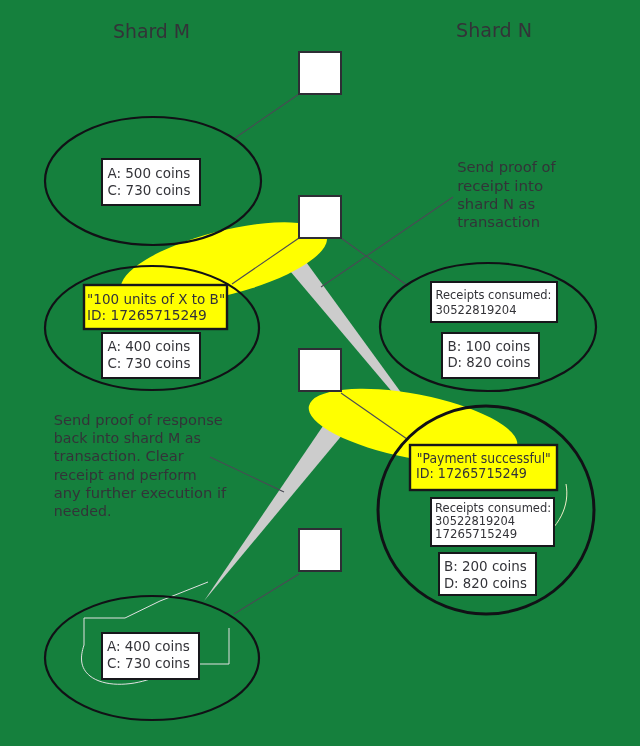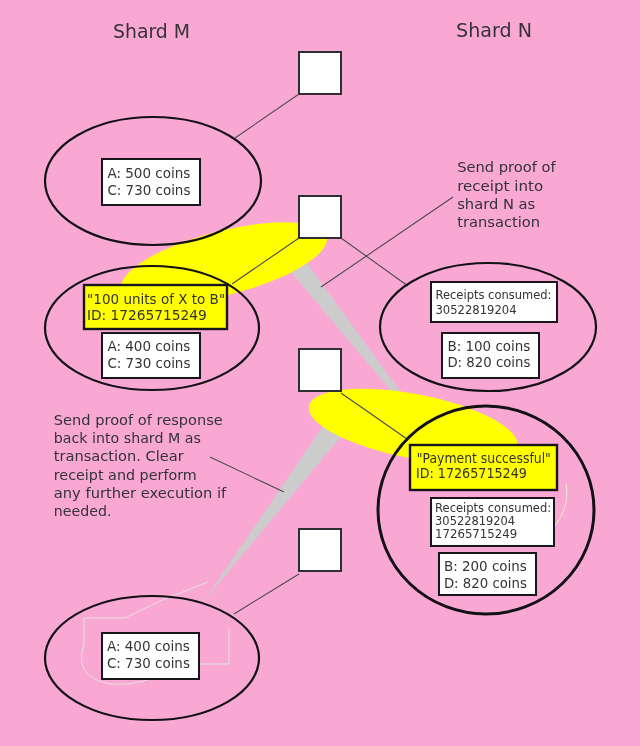--- a/index.html
+++ b/index.html
@@ -1,19 +1,19 @@
 <!DOCTYPE html>
 <html><head>
 <meta charset="utf-8">
 <title>Cross-shard transaction diagram</title>
 <style>
   html,body{margin:0;padding:0;background:#ffffff;}
   body{width:640px;height:746px;overflow:hidden;
        font-family:"DejaVu Sans",sans-serif;}
-  #canvas{position:relative;width:640px;height:746px;background:#f9a8d4;}
+  #canvas{position:relative;width:640px;height:746px;background:#15803d;}
   svg{position:absolute;left:0;top:0;display:block;}
   text{-webkit-font-smoothing:antialiased;}
   #canvas{transform:translateZ(0);}
   .hl{fill:#ffff00;}
   .arrow{fill:#cccccc;}
   .ghost{fill:none;stroke:#e2e2e2;stroke-width:1;}
   .ghosty{stroke:#efeec8;}
   .conn{stroke:#4a4a55;stroke-width:1.1;fill:none;}
   .sq{fill:#ffffff;stroke:#2e2e35;stroke-width:2;}
   .node{fill:none;stroke:#111116;stroke-width:2.2;}

